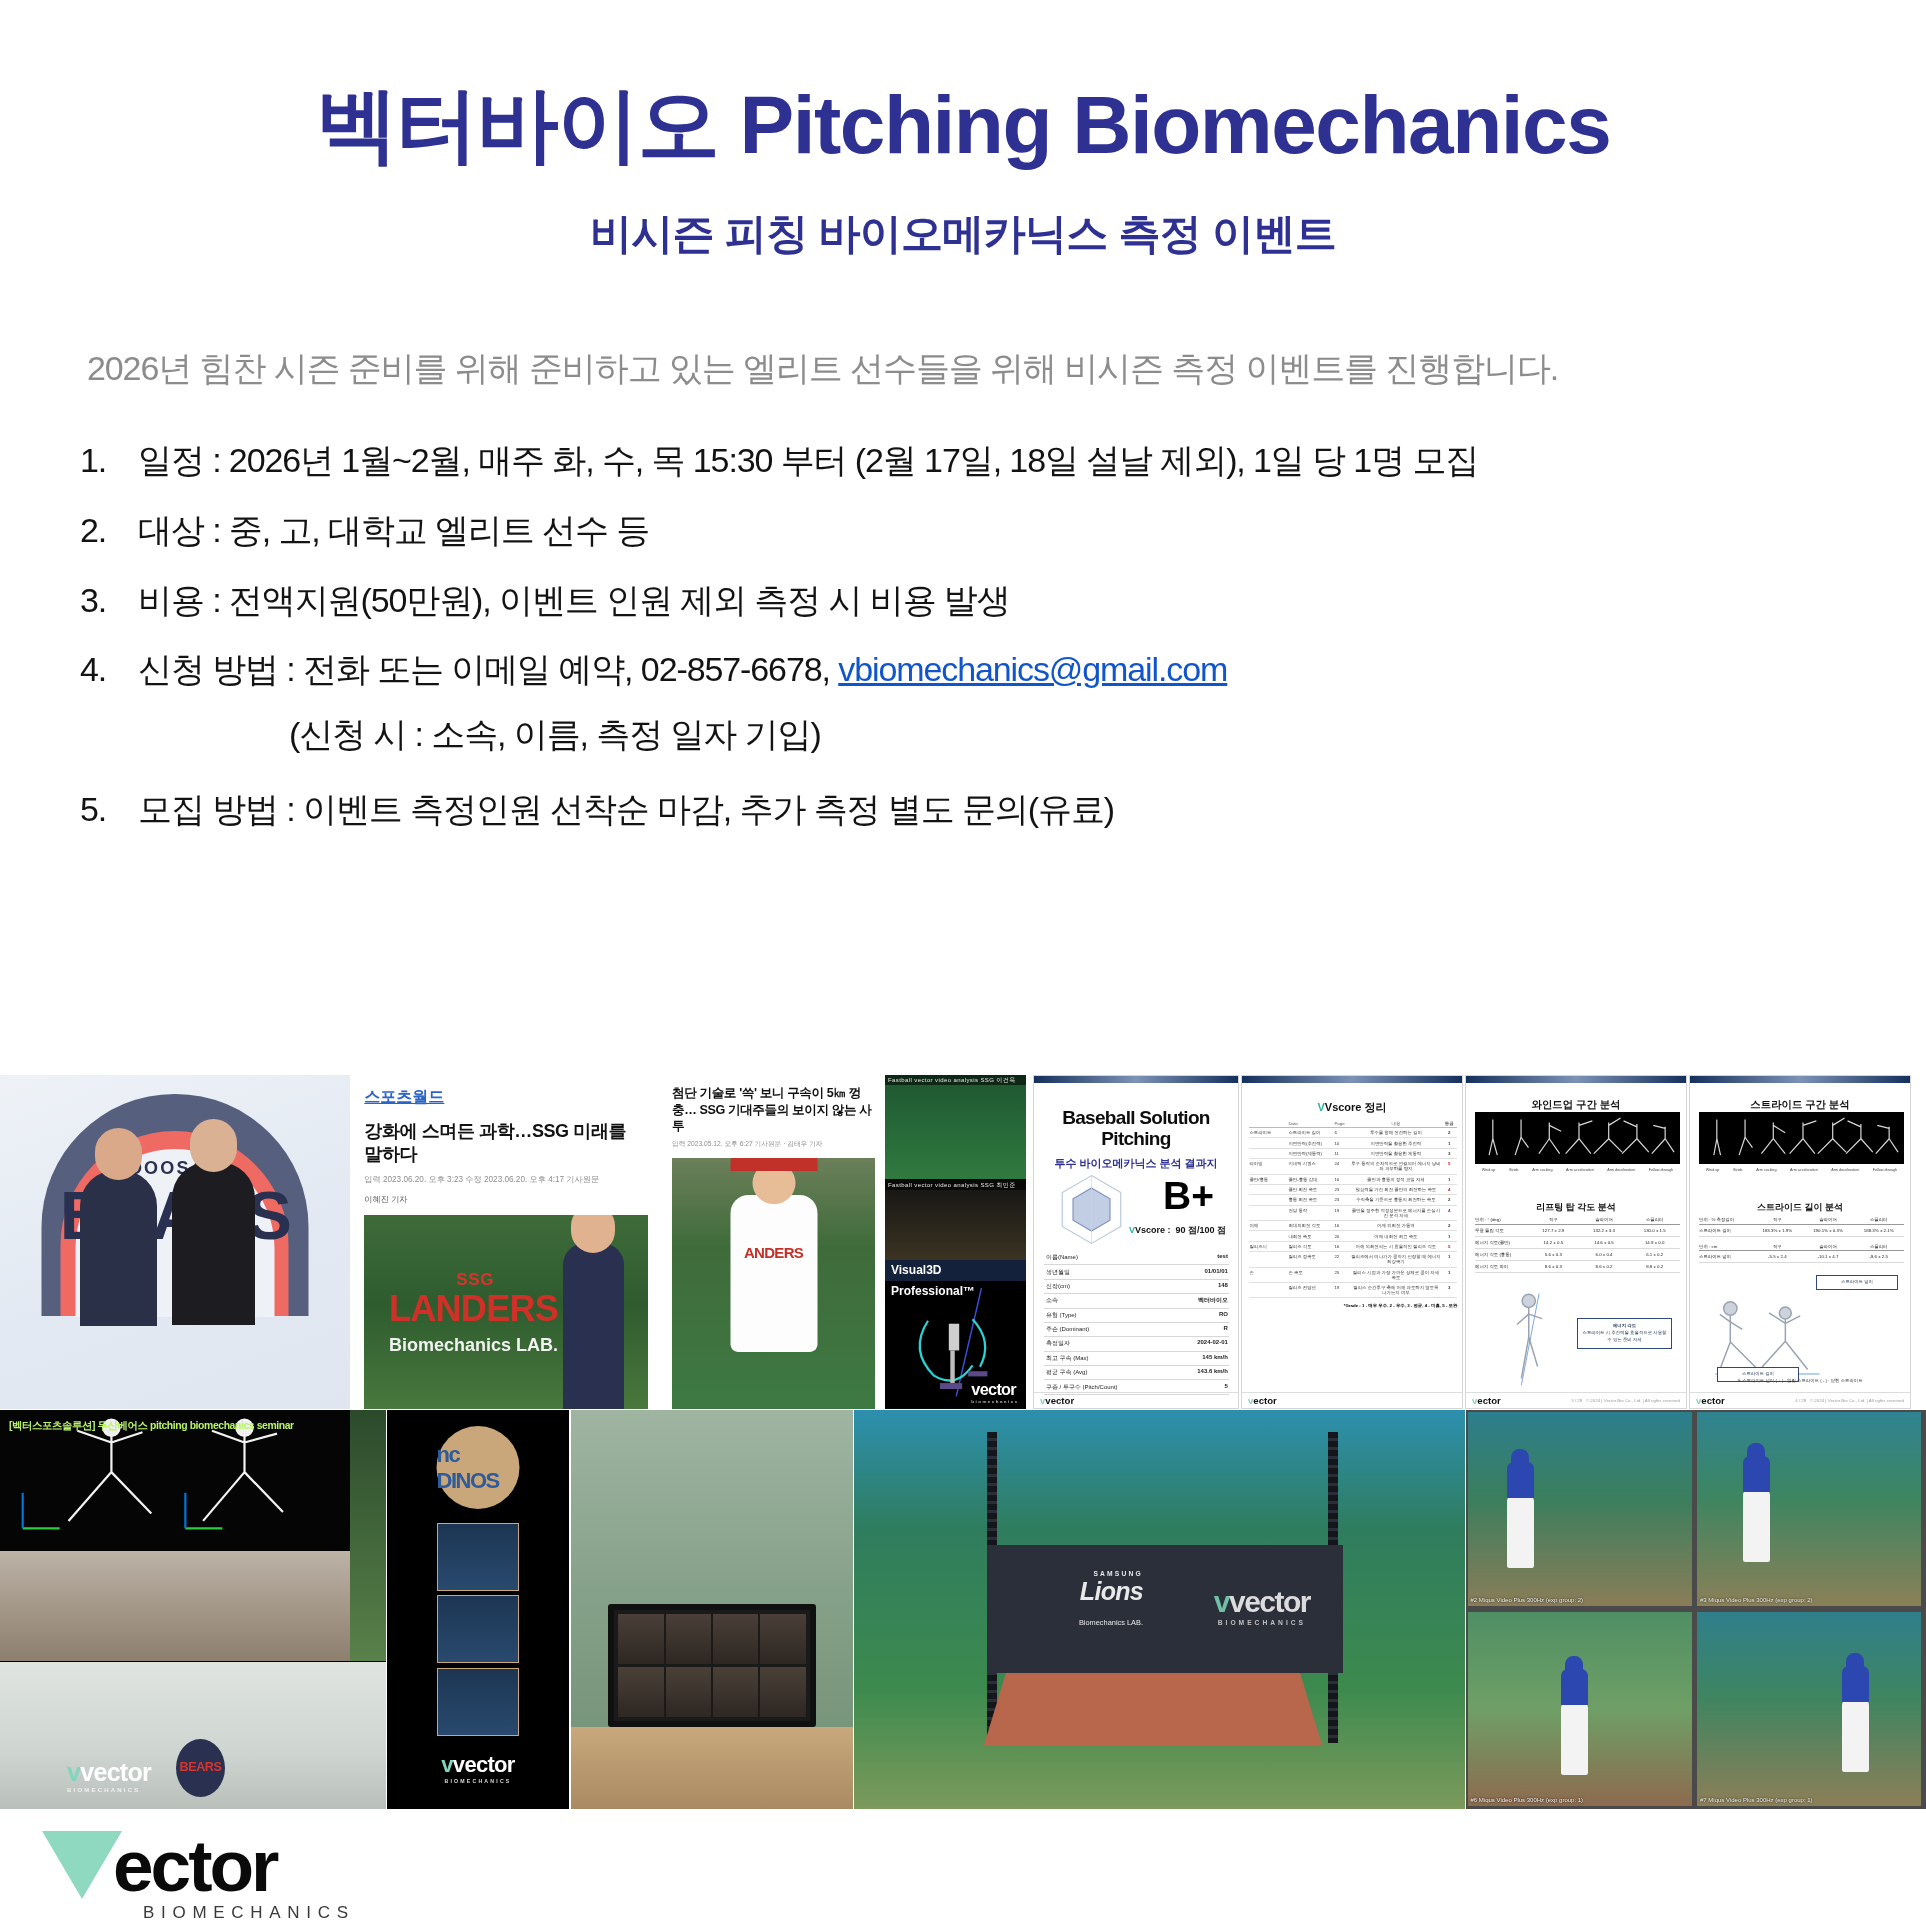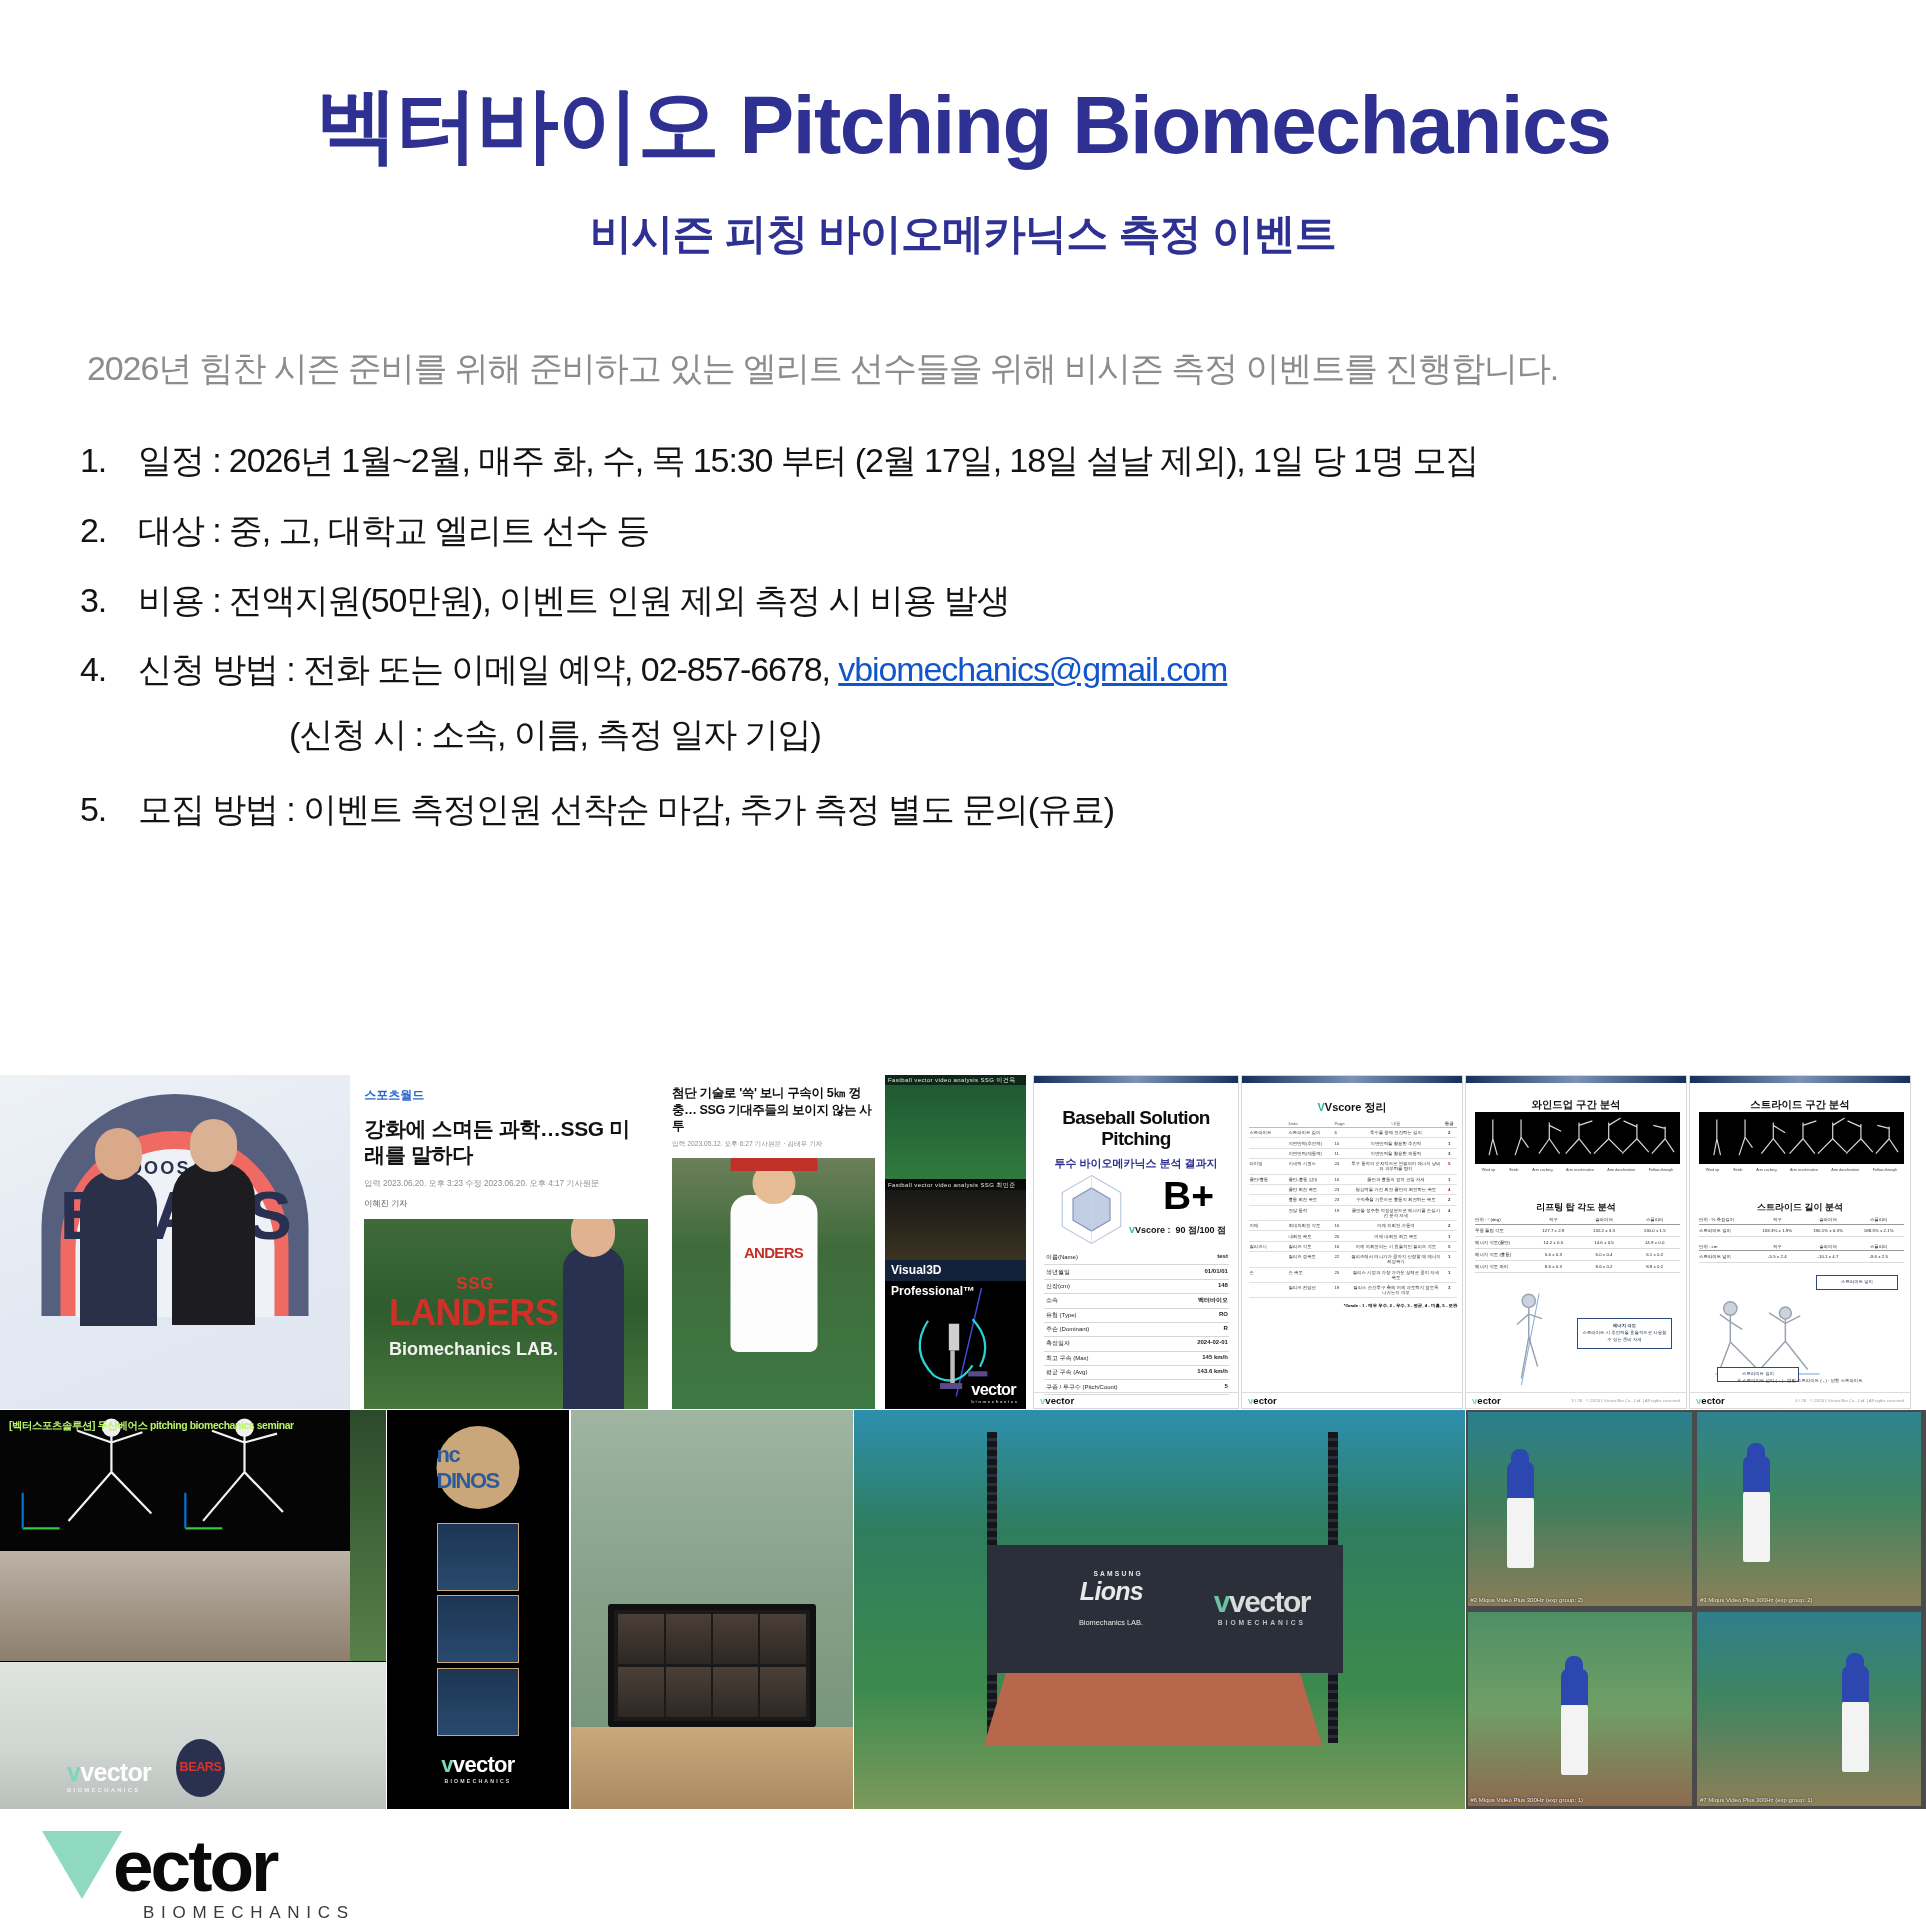--- a/index.html
+++ b/index.html
@@ -107,22 +107,22 @@
     position: absolute; left: 64px; top: 185px; width: 222px; height: 141px;
     background: #fff; border: 1.5px solid #e0e0e0; z-index: 4; text-align: center; padding-top: 13.3px;
   }
   .placard .l1 { font-size: 12.6px; color: #a3a3a3; font-weight: 700; }
   .placard .l2 { font-size: 17px; color: #1b1b1b; font-weight: 800; margin-top: 12px; }
   .placard .l3 { font-size: 10.4px; color: #555; margin-top: 10.4px; }
   .placard .l4 { margin-top: 13.3px; height: 36px; background: #2a3150; color:#fff;
     font-size: 11px; font-weight: 800; line-height: 36px; letter-spacing: 0.7px; }
 
   .t-news1 { left: 351px; top: 0; width: 310px; height: 334px; background: #ffffff; padding: 12px 13.3px; }
-  .news-src { font-size: 12px; color: #2a66c8; font-weight: 700; }
-  .news-head { font-size: 21px; font-weight: 800; color: #121212; margin-top: 12px; line-height: 1.25; letter-spacing:-0.4px; }
+  .news-src { font-size: 16px; color: #2a66c8; font-weight: 700; text-decoration: underline; }
+  .news-head { font-size: 18px; font-weight: 800; color: #121212; margin-top: 12px; line-height: 1.25; letter-spacing:-0.4px; }
   .news-meta { font-size: 8.2px; color: #8d8d8d; margin-top: 9px; }
   .news-byline { font-size: 8.2px; color: #555; margin-top: 9px; }
   .news-photo { margin-top: 10.4px; height: 199px; position: relative; overflow: hidden;
     background: linear-gradient(#3f6b3a 0%,#2e5c2e 45%,#4a7a3e 100%); }
   .ssg-txt { position: absolute; left: 6px; top: 55px; width: 74%; text-align: center;
     font-size: 17px; font-weight: 800; color: #d9342b; letter-spacing: 0.7px; }
   .ssg-lander { position: absolute; left: 4.4px; top: 73px; width: 74%; text-align: center;
     font-size: 36px; font-weight: 900; color: #cf3027; letter-spacing: -0.7px; }
   .ssg-lab { position: absolute; left: 4.4px; top: 120px; width: 74%; text-align: center;
     font-size: 18px; font-weight: 800; color: #f2f2f2; }

